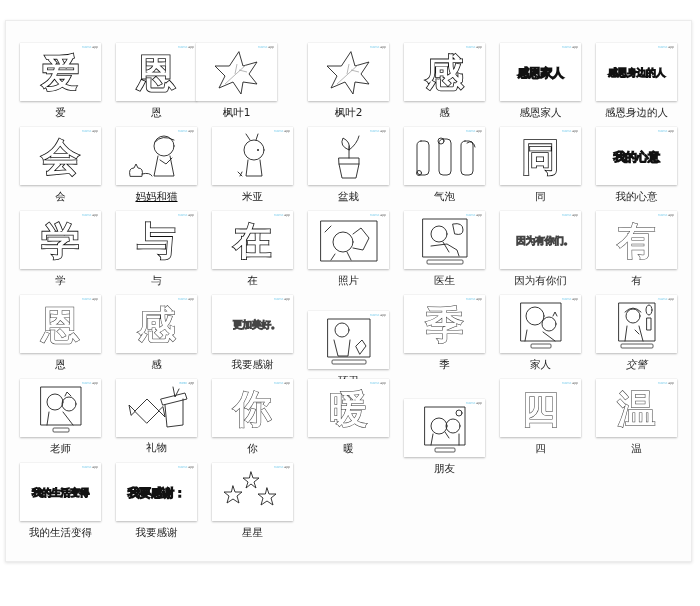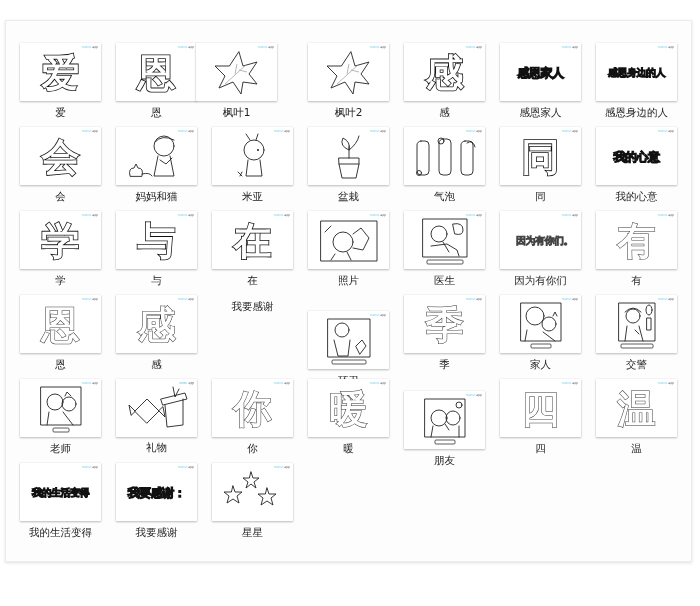--- a/index.html
+++ b/index.html
@@ -105,21 +105,21 @@
   </div>
       <div class="item" style="left: 0px; top: 84px;">
     <div class="card">
       <div class="wm"><span class="wm-brand">momo</span> <b class="wm-suffix">app</b></div>
       <div class="glyph">
             <span class="big">会</span>
           </div>
     </div>
     <div class="label">会</div>
   </div>
-      <div class="item" style="left: 96px; top: 84px;">
+      <div class="item" style="left: 96px; top: 84px; text-decoration: underline;">
     <div class="card">
       <div class="wm"><span class="wm-brand">momo</span> <b class="wm-suffix">app</b></div>
       <div class="glyph">
             <svg width="70" height="50" viewBox="0 0 70 50">
               <circle fill="none" stroke="#222" stroke-width="0.9" stroke-linejoin="round" stroke-linecap="round" cx="42" cy="14" r="10"></circle>
               <path fill="none" stroke="#222" stroke-width="0.9" stroke-linejoin="round" stroke-linecap="round" d="M33 10 Q40 2 52 8 M36 24 L32 44 L52 44 L48 24 M38 28 L44 32 L50 26"></path>
               <path fill="none" stroke="#222" stroke-width="0.9" stroke-linejoin="round" stroke-linecap="round" d="M8 44 Q6 36 12 36 L14 32 L16 36 Q22 36 20 44 Z M20 42 Q28 40 30 44"></path>
             </svg>
           </div>
     </div>
@@ -267,20 +267,26 @@
       <div class="item" style="left: 96px; top: 252px;">
     <div class="card">
       <div class="wm"><span class="wm-brand">momo</span> <b class="wm-suffix">app</b></div>
       <div class="glyph">
             <span class="big thin">感</span>
           </div>
     </div>
     <div class="label">感</div>
   </div>
       <div class="item" style="left: 192px; top: 252px;">
+    <div class="card">
+      <div class="wm"><span class="wm-brand">momo</span> <b class="wm-suffix">app</b></div>
+      <div class="glyph">
+            <span class="phrase thin">更加美好。</span>
+          </div>
+    </div>
     <div class="label">我要感谢</div>
   </div>
       <div class="item" style="left: 288px; top: 268px;">
     <div class="card">
       <div class="wm"><span class="wm-brand">momo</span> <b class="wm-suffix">app</b></div>
       <div class="glyph">
             <svg width="50" height="50" viewBox="0 0 50 50">
               <rect fill="none" stroke="#222" stroke-width="0.9" stroke-linejoin="round" stroke-linecap="round" x="4" y="3" width="42" height="38"></rect>
               <circle fill="none" stroke="#222" stroke-width="0.9" stroke-linejoin="round" stroke-linecap="round" cx="18" cy="14" r="7"></circle>
               <path fill="none" stroke="#222" stroke-width="0.9" stroke-linejoin="round" stroke-linecap="round" d="M10 24 L14 40 L24 40 L26 24 M32 30 L38 24 L42 30 L36 38 Z"></path>
@@ -307,21 +313,21 @@
               <rect fill="none" stroke="#222" stroke-width="0.9" stroke-linejoin="round" stroke-linecap="round" x="12" y="3" width="40" height="38"></rect>
               <circle fill="none" stroke="#222" stroke-width="0.9" stroke-linejoin="round" stroke-linecap="round" cx="26" cy="16" r="9"></circle>
               <circle fill="none" stroke="#222" stroke-width="0.9" stroke-linejoin="round" stroke-linecap="round" cx="40" cy="24" r="7"></circle>
               <path fill="none" stroke="#222" stroke-width="0.9" stroke-linejoin="round" stroke-linecap="round" d="M18 30 L16 41 M34 32 L46 41 M44 16 L46 12 L48 16"></path>
               <rect x="22" y="44" width="20" height="4" rx="1" fill="none" stroke="#333" stroke-width="0.8"></rect>
             </svg>
           </div>
     </div>
     <div class="label">家人</div>
   </div>
-      <div class="item" style="left: 576px; top: 252px;">
+      <div class="item" style="left: 576px; top: 252px; font-style: italic;">
     <div class="card">
       <div class="wm"><span class="wm-brand">momo</span> <b class="wm-suffix">app</b></div>
       <div class="glyph">
             <svg width="64" height="50" viewBox="0 0 64 50">
               <rect fill="none" stroke="#222" stroke-width="0.9" stroke-linejoin="round" stroke-linecap="round" x="14" y="3" width="36" height="38"></rect>
               <circle fill="none" stroke="#222" stroke-width="0.9" stroke-linejoin="round" stroke-linecap="round" cx="28" cy="16" r="7"></circle>
               <path fill="none" stroke="#222" stroke-width="0.9" stroke-linejoin="round" stroke-linecap="round" d="M20 12 Q28 4 36 12 M22 26 L20 41 M34 26 L38 41 M30 30 L34 34"></path>
               <rect fill="none" stroke="#222" stroke-width="0.9" stroke-linejoin="round" stroke-linecap="round" x="42" y="18" width="4" height="12"></rect>
               <ellipse fill="none" stroke="#222" stroke-width="0.9" stroke-linejoin="round" stroke-linecap="round" cx="44" cy="10" rx="3" ry="5"></ellipse>
               <rect x="16" y="44" width="32" height="4" rx="1" fill="none" stroke="#333" stroke-width="0.8"></rect>
@@ -368,21 +374,21 @@
   </div>
       <div class="item" style="left: 288px; top: 336px;">
     <div class="card">
       <div class="wm"><span class="wm-brand">momo</span> <b class="wm-suffix">app</b></div>
       <div class="glyph">
             <span class="big thin">暖</span>
           </div>
     </div>
     <div class="label">暖</div>
   </div>
-      <div class="item" style="left: 384px; top: 348px;">
+      <div class="item" style="left: 384px; top: 356px;">
     <div class="card">
       <div class="wm"><span class="wm-brand">momo</span> <b class="wm-suffix">app</b></div>
       <div class="glyph">
             <svg width="64" height="50" viewBox="0 0 64 50">
               <rect fill="none" stroke="#222" stroke-width="0.9" stroke-linejoin="round" stroke-linecap="round" x="12" y="3" width="40" height="38"></rect>
               <circle fill="none" stroke="#222" stroke-width="0.9" stroke-linejoin="round" stroke-linecap="round" cx="46" cy="9" r="3"></circle>
               <circle fill="none" stroke="#222" stroke-width="0.9" stroke-linejoin="round" stroke-linecap="round" cx="26" cy="22" r="8"></circle>
               <circle fill="none" stroke="#222" stroke-width="0.9" stroke-linejoin="round" stroke-linecap="round" cx="40" cy="22" r="7"></circle>
               <path fill="none" stroke="#222" stroke-width="0.9" stroke-linejoin="round" stroke-linecap="round" d="M20 30 L18 41 M46 30 L46 41 M32 28 L36 34"></path>
               <rect x="22" y="44" width="20" height="4" rx="1" fill="none" stroke="#333" stroke-width="0.8"></rect>

